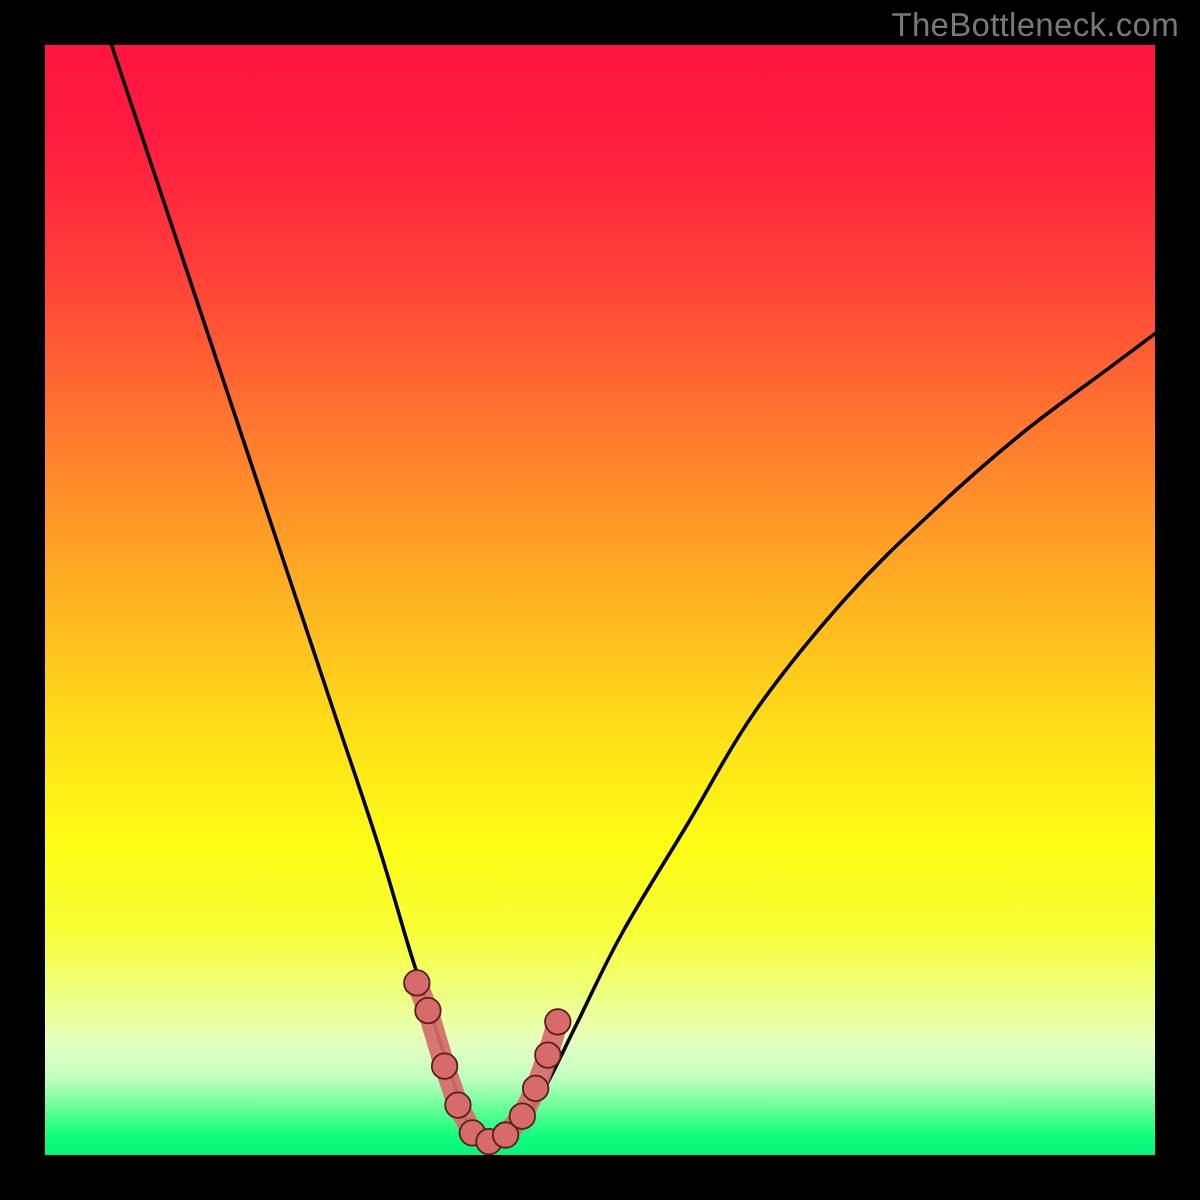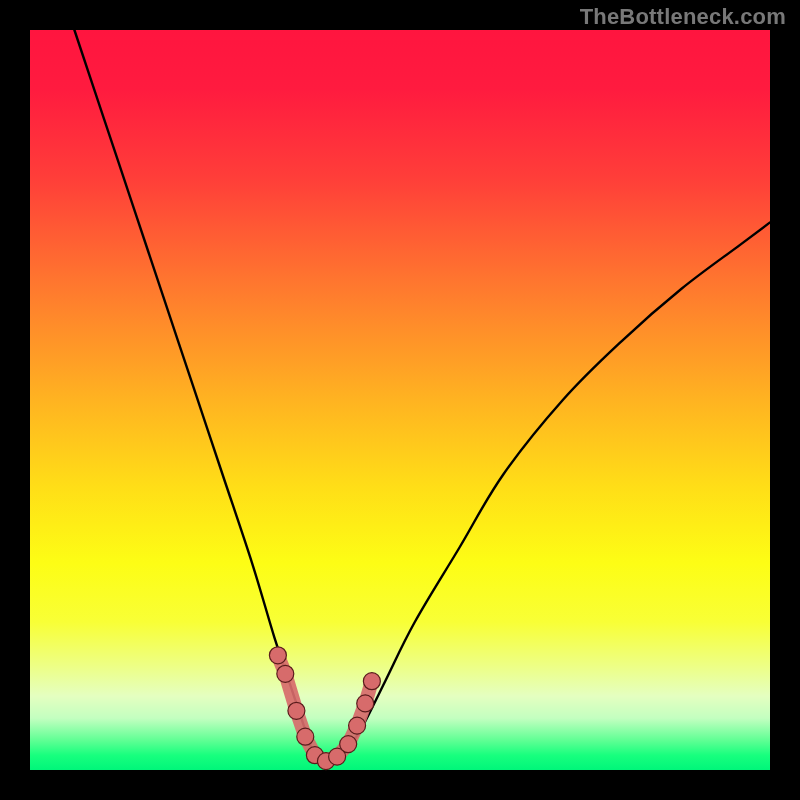--- a/index.html
+++ b/index.html
@@ -10,21 +10,21 @@
     position: relative;
     overflow: hidden;
     font-family: Arial, Helvetica, sans-serif;
   }
   .watermark {
     position: absolute;
     top: 4px;
     right: 14px;
     color: #787878;
     font-size: 22px;
-    font-weight: 700;
+    font-weight: 400;
     letter-spacing: 0.2px;
     z-index: 10;
   }
   .plot {
     position: absolute;
     left: 30px;
     top: 30px;
     width: 740px;
     height: 740px;
   }

